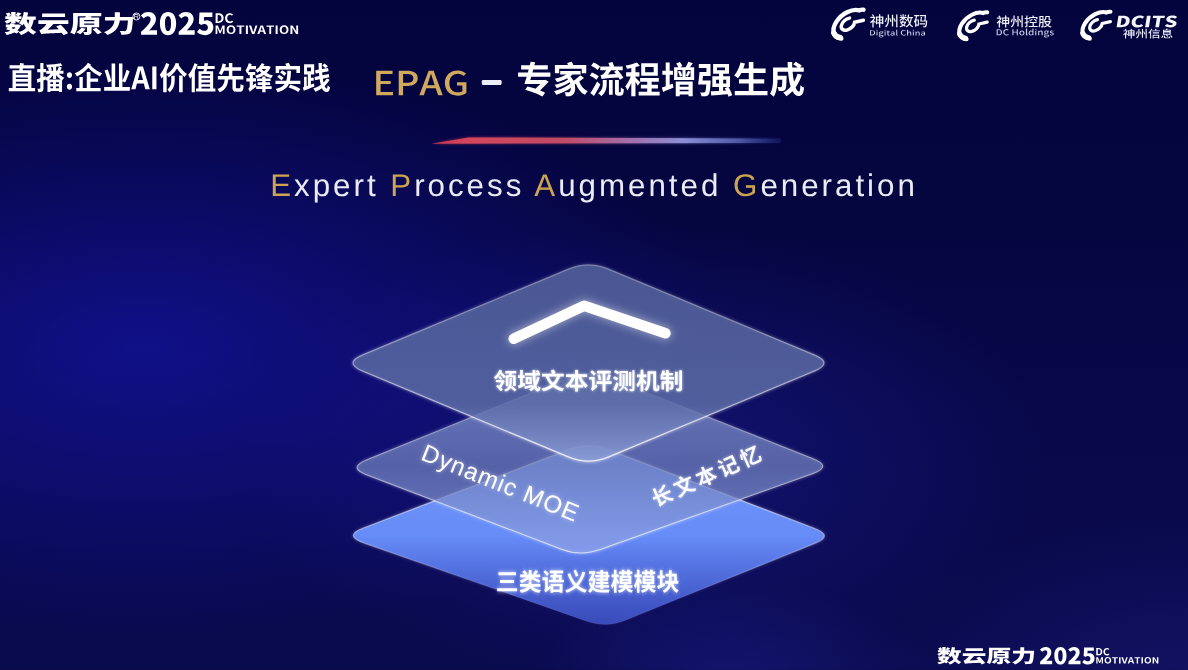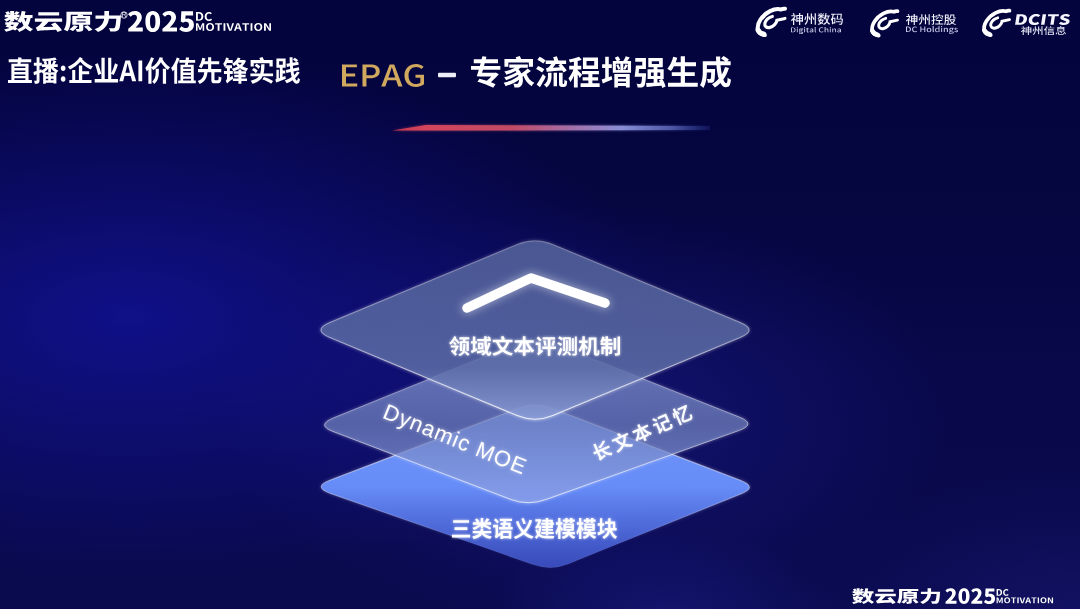--- a/index.html
+++ b/index.html
@@ -115,13 +115,14 @@
 <path d="M6.1 -4.8H7.5V-3.4H6.1ZM6.1 -5.8V-7.3H7.5V-5.8ZM10.1 -4.8V-3.4H8.6V-4.8ZM10.1 -5.8H8.6V-7.3H10.1ZM7.5 -10.1V-8.3H5.1V-1.8H6.1V-2.4H7.5V1H8.6V-2.4H10.1V-1.9H11.2V-8.3H8.6V-10.1ZM1.8 -9.6C2.1 -9.2 2.5 -8.5 2.8 -8.1H0.6V-7.1H3.4C2.7 -5.7 1.5 -4.3 0.3 -3.6C0.5 -3.4 0.7 -2.8 0.7 -2.5C1.2 -2.8 1.7 -3.2 2.1 -3.7V1H3.2V-4C3.6 -3.5 4 -3 4.2 -2.6L4.9 -3.6C4.7 -3.8 3.8 -4.7 3.4 -5.1C3.9 -5.9 4.4 -6.8 4.7 -7.7L4.2 -8.1L4 -8.1H2.9L3.7 -8.6C3.5 -9 3 -9.7 2.6 -10.1Z M14.8 -9.9V-6.2C14.8 -4 14.6 -1.6 12.6 0.1C12.9 0.3 13.2 0.7 13.4 1C15.6 -1 15.9 -3.7 15.9 -6.2V-9.9ZM18.2 -9.7V0.2H19.3V-9.7ZM21.7 -10V0.9H22.8V-10ZM13.3 -7.2C13.2 -6.1 12.8 -4.8 12.3 -3.9L13.3 -3.5C13.8 -4.4 14.1 -5.8 14.3 -6.9ZM16 -6.6C16.4 -5.6 16.8 -4.3 16.9 -3.5L17.9 -3.9C17.7 -4.7 17.3 -6 16.9 -7ZM19.4 -6.6C19.9 -5.7 20.4 -4.4 20.6 -3.6L21.5 -4.1C21.3 -4.9 20.8 -6.1 20.2 -7.1Z M28.6 -6.4V-5.5H34.5V-6.4ZM28.6 -4.7V-3.8H34.5V-4.7ZM28.4 -2.9V1H29.4V0.6H33.6V1H34.7V-2.9ZM29.4 -0.3V-2H33.6V-0.3ZM30.5 -9.8C30.8 -9.3 31.1 -8.6 31.3 -8.2H27.7V-7.3H35.4V-8.2H31.5L32.3 -8.6C32.2 -9 31.8 -9.6 31.5 -10.1ZM27 -10.1C26.4 -8.3 25.4 -6.6 24.3 -5.4C24.5 -5.2 24.8 -4.6 24.9 -4.3C25.3 -4.7 25.6 -5.2 26 -5.7V1H27V-7.5C27.4 -8.2 27.7 -9 28 -9.8Z M39.3 -6.5H44.6V-5.7H39.3ZM39.3 -4.9H44.6V-4.1H39.3ZM39.3 -8.1H44.6V-7.4H39.3ZM39.1 -2.4V-0.6C39.1 0.5 39.5 0.8 41 0.8C41.3 0.8 43.2 0.8 43.6 0.8C44.8 0.8 45.2 0.4 45.3 -1.2C45 -1.2 44.5 -1.4 44.3 -1.6C44.2 -0.4 44.1 -0.2 43.5 -0.2C43 -0.2 41.4 -0.2 41.1 -0.2C40.4 -0.2 40.2 -0.3 40.2 -0.6V-2.4ZM45 -2.3C45.6 -1.5 46.1 -0.5 46.3 0.2L47.4 -0.3C47.2 -1 46.6 -2 46.1 -2.7ZM37.7 -2.5C37.4 -1.8 36.9 -0.7 36.5 -0.1L37.5 0.4C37.9 -0.3 38.4 -1.3 38.7 -2.1ZM41 -2.9C41.6 -2.3 42.3 -1.5 42.5 -1L43.5 -1.5C43.2 -2 42.6 -2.7 42 -3.2H45.7V-9H42.3C42.4 -9.3 42.6 -9.7 42.8 -10.1L41.4 -10.3C41.4 -9.9 41.2 -9.4 41.1 -9H38.3V-3.2H41.7Z" transform="matrix(0.9552 0 0 0.7962 1020.71 34.17)" fill="#e8eaf8"></path>
 <path d="M0.9 0H2.6C4.6 0 5.8 -1.2 5.8 -3.3C5.8 -5.5 4.6 -6.6 2.6 -6.6H0.9ZM1.9 -0.9V-5.8H2.5C3.9 -5.8 4.7 -5 4.7 -3.3C4.7 -1.7 3.9 -0.9 2.5 -0.9Z M7.1 0H8.1V-5H7.1ZM7.6 -5.9C8 -5.9 8.2 -6.1 8.2 -6.5C8.2 -6.9 8 -7.1 7.6 -7.1C7.2 -7.1 6.9 -6.9 6.9 -6.5C6.9 -6.1 7.2 -5.9 7.6 -5.9Z M11.4 2.2C13 2.2 13.9 1.4 13.9 0.5C13.9 -0.4 13.3 -0.7 12.2 -0.7H11.3C10.6 -0.7 10.4 -0.9 10.4 -1.2C10.4 -1.4 10.5 -1.6 10.7 -1.7C10.9 -1.6 11.2 -1.6 11.4 -1.6C12.4 -1.6 13.2 -2.2 13.2 -3.3C13.2 -3.6 13.1 -4 12.9 -4.2H13.9V-5H12.1C11.9 -5 11.7 -5.1 11.4 -5.1C10.4 -5.1 9.5 -4.4 9.5 -3.3C9.5 -2.7 9.8 -2.2 10.1 -2V-1.9C9.8 -1.8 9.6 -1.4 9.6 -1C9.6 -0.6 9.8 -0.4 10 -0.2V-0.2C9.6 0.1 9.3 0.5 9.3 0.9C9.3 1.8 10.2 2.2 11.4 2.2ZM11.4 -2.2C10.9 -2.2 10.5 -2.6 10.5 -3.3C10.5 -4 10.9 -4.3 11.4 -4.3C11.9 -4.3 12.3 -4 12.3 -3.3C12.3 -2.6 11.9 -2.2 11.4 -2.2ZM11.5 1.5C10.7 1.5 10.2 1.2 10.2 0.8C10.2 0.5 10.3 0.3 10.6 0C10.8 0.1 11 0.1 11.3 0.1H12C12.6 0.1 12.9 0.2 12.9 0.7C12.9 1.1 12.4 1.5 11.5 1.5Z M14.9 0H15.9V-5H14.9ZM15.4 -5.9C15.8 -5.9 16 -6.1 16 -6.5C16 -6.9 15.8 -7.1 15.4 -7.1C15 -7.1 14.7 -6.9 14.7 -6.5C14.7 -6.1 15 -5.9 15.4 -5.9Z M19.1 0.1C19.5 0.1 19.8 0 20.1 -0.1L19.9 -0.8C19.8 -0.8 19.5 -0.7 19.4 -0.7C18.9 -0.7 18.7 -1 18.7 -1.6V-4.1H19.9V-5H18.7V-6.3H17.8L17.7 -5L16.9 -4.9V-4.1H17.6V-1.6C17.6 -0.6 18 0.1 19.1 0.1Z M22.2 0.1C22.8 0.1 23.3 -0.2 23.8 -0.6H23.8L23.9 0H24.7V-3C24.7 -4.3 24.2 -5.1 22.9 -5.1C22.1 -5.1 21.4 -4.8 20.9 -4.4L21.3 -3.7C21.7 -4 22.2 -4.2 22.8 -4.2C23.5 -4.2 23.7 -3.7 23.7 -3.2C21.6 -2.9 20.7 -2.4 20.7 -1.3C20.7 -0.4 21.3 0.1 22.2 0.1ZM22.5 -0.7C22.1 -0.7 21.7 -0.9 21.7 -1.4C21.7 -1.9 22.2 -2.3 23.7 -2.5V-1.3C23.3 -0.9 22.9 -0.7 22.5 -0.7Z M27.2 0.1C27.5 0.1 27.7 0.1 27.8 0L27.7 -0.8C27.6 -0.7 27.5 -0.7 27.5 -0.7C27.4 -0.7 27.2 -0.8 27.2 -1.1V-7.2H26.2V-1.2C26.2 -0.4 26.5 0.1 27.2 0.1Z M33.6 0.1C34.4 0.1 35.1 -0.2 35.6 -0.8L35.1 -1.5C34.7 -1.1 34.2 -0.8 33.6 -0.8C32.5 -0.8 31.7 -1.8 31.7 -3.3C31.7 -4.9 32.5 -5.8 33.7 -5.8C34.2 -5.8 34.6 -5.6 34.9 -5.2L35.5 -5.9C35.1 -6.4 34.5 -6.7 33.6 -6.7C31.9 -6.7 30.6 -5.5 30.6 -3.3C30.6 -1.1 31.9 0.1 33.6 0.1Z M36.7 0H37.8V-3.5C38.2 -4 38.5 -4.2 39 -4.2C39.5 -4.2 39.8 -3.8 39.8 -3V0H40.8V-3.1C40.8 -4.4 40.4 -5.1 39.3 -5.1C38.6 -5.1 38.1 -4.7 37.7 -4.3L37.8 -5.3V-7.2H36.7Z M42.3 0H43.3V-5H42.3ZM42.8 -5.9C43.2 -5.9 43.5 -6.1 43.5 -6.5C43.5 -6.9 43.2 -7.1 42.8 -7.1C42.4 -7.1 42.2 -6.9 42.2 -6.5C42.2 -6.1 42.4 -5.9 42.8 -5.9Z M44.9 0H45.9V-3.5C46.4 -4 46.7 -4.2 47.1 -4.2C47.7 -4.2 48 -3.8 48 -3V0H49V-3.1C49 -4.4 48.5 -5.1 47.5 -5.1C46.8 -5.1 46.3 -4.7 45.9 -4.3H45.8L45.7 -5H44.9Z M51.7 0.1C52.3 0.1 52.8 -0.2 53.3 -0.6H53.3L53.4 0H54.2V-3C54.2 -4.3 53.7 -5.1 52.4 -5.1C51.6 -5.1 50.9 -4.8 50.4 -4.4L50.8 -3.7C51.2 -4 51.7 -4.2 52.2 -4.2C53 -4.2 53.2 -3.7 53.2 -3.2C51.1 -2.9 50.2 -2.4 50.2 -1.3C50.2 -0.4 50.8 0.1 51.7 0.1ZM52 -0.7C51.6 -0.7 51.2 -0.9 51.2 -1.4C51.2 -1.9 51.7 -2.3 53.2 -2.5V-1.3C52.8 -0.9 52.4 -0.7 52 -0.7Z" transform="matrix(0.9372 0 0 0.7450 790.18 32.34)" fill="#c9cde8"></path>
 <path d="M0.9 0H2.6C4.6 0 5.8 -1.2 5.8 -3.3C5.8 -5.5 4.6 -6.6 2.6 -6.6H0.9ZM1.9 -0.9V-5.8H2.5C3.9 -5.8 4.7 -5 4.7 -3.3C4.7 -1.7 3.9 -0.9 2.5 -0.9Z M9.7 0.1C10.6 0.1 11.3 -0.2 11.8 -0.8L11.2 -1.5C10.9 -1.1 10.4 -0.8 9.8 -0.8C8.6 -0.8 7.9 -1.8 7.9 -3.3C7.9 -4.9 8.7 -5.8 9.8 -5.8C10.3 -5.8 10.8 -5.6 11.1 -5.2L11.7 -5.9C11.3 -6.4 10.6 -6.7 9.8 -6.7C8.1 -6.7 6.8 -5.5 6.8 -3.3C6.8 -1.1 8.1 0.1 9.7 0.1Z M15 0H16V-3H18.9V0H19.9V-6.6H18.9V-3.9H16V-6.6H15Z M23.6 0.1C24.8 0.1 25.9 -0.8 25.9 -2.5C25.9 -4.1 24.8 -5.1 23.6 -5.1C22.3 -5.1 21.2 -4.1 21.2 -2.5C21.2 -0.8 22.3 0.1 23.6 0.1ZM23.6 -0.7C22.8 -0.7 22.3 -1.4 22.3 -2.5C22.3 -3.5 22.8 -4.2 23.6 -4.2C24.3 -4.2 24.8 -3.5 24.8 -2.5C24.8 -1.4 24.3 -0.7 23.6 -0.7Z M28.1 0.1C28.4 0.1 28.6 0.1 28.7 0L28.6 -0.8C28.5 -0.7 28.4 -0.7 28.4 -0.7C28.3 -0.7 28.2 -0.8 28.2 -1.1V-7.2H27.1V-1.2C27.1 -0.4 27.4 0.1 28.1 0.1Z M31.5 0.1C32.1 0.1 32.6 -0.2 32.9 -0.6H33L33.1 0H33.9V-7.2H32.9V-5.3L32.9 -4.5C32.5 -4.9 32.2 -5.1 31.6 -5.1C30.5 -5.1 29.5 -4.1 29.5 -2.5C29.5 -0.8 30.3 0.1 31.5 0.1ZM31.8 -0.7C31 -0.7 30.5 -1.4 30.5 -2.5C30.5 -3.6 31.1 -4.2 31.8 -4.2C32.2 -4.2 32.5 -4.1 32.9 -3.8V-1.3C32.5 -0.9 32.2 -0.7 31.8 -0.7Z M35.5 0H36.5V-5H35.5ZM36 -5.9C36.4 -5.9 36.6 -6.1 36.6 -6.5C36.6 -6.9 36.4 -7.1 36 -7.1C35.6 -7.1 35.3 -6.9 35.3 -6.5C35.3 -6.1 35.6 -5.9 36 -5.9Z M38.1 0H39.1V-3.5C39.5 -4 39.8 -4.2 40.3 -4.2C40.9 -4.2 41.1 -3.8 41.1 -3V0H42.2V-3.1C42.2 -4.4 41.7 -5.1 40.7 -5.1C40 -5.1 39.5 -4.7 39 -4.3H39L38.9 -5H38.1Z M45.4 2.2C47 2.2 48 1.4 48 0.5C48 -0.4 47.3 -0.7 46.2 -0.7H45.3C44.6 -0.7 44.4 -0.9 44.4 -1.2C44.4 -1.4 44.6 -1.6 44.7 -1.7C44.9 -1.6 45.2 -1.6 45.4 -1.6C46.4 -1.6 47.3 -2.2 47.3 -3.3C47.3 -3.6 47.1 -4 46.9 -4.2H47.9V-5H46.1C45.9 -5 45.7 -5.1 45.4 -5.1C44.4 -5.1 43.5 -4.4 43.5 -3.3C43.5 -2.7 43.8 -2.2 44.1 -2V-1.9C43.9 -1.8 43.6 -1.4 43.6 -1C43.6 -0.6 43.8 -0.4 44 -0.2V-0.2C43.6 0.1 43.3 0.5 43.3 0.9C43.3 1.8 44.2 2.2 45.4 2.2ZM45.4 -2.2C44.9 -2.2 44.5 -2.6 44.5 -3.3C44.5 -4 44.9 -4.3 45.4 -4.3C45.9 -4.3 46.3 -4 46.3 -3.3C46.3 -2.6 45.9 -2.2 45.4 -2.2ZM45.5 1.5C44.7 1.5 44.2 1.2 44.2 0.8C44.2 0.5 44.3 0.3 44.6 0C44.8 0.1 45.1 0.1 45.3 0.1H46C46.6 0.1 47 0.2 47 0.7C47 1.1 46.4 1.5 45.5 1.5Z M50.2 0.1C51.4 0.1 52.1 -0.6 52.1 -1.4C52.1 -2.3 51.3 -2.6 50.7 -2.9C50.1 -3.1 49.6 -3.3 49.6 -3.7C49.6 -4 49.9 -4.3 50.4 -4.3C50.8 -4.3 51.2 -4.1 51.5 -3.9L52 -4.5C51.6 -4.8 51.1 -5.1 50.4 -5.1C49.3 -5.1 48.6 -4.5 48.6 -3.6C48.6 -2.8 49.4 -2.4 50 -2.2C50.6 -2 51.1 -1.8 51.1 -1.3C51.1 -1 50.8 -0.7 50.2 -0.7C49.7 -0.7 49.3 -0.9 48.9 -1.2L48.4 -0.6C48.8 -0.2 49.5 0.1 50.2 0.1Z" transform="matrix(1.0151 0 0 0.8514 905.11 32.11)" fill="#c9cde8"></path>
 <g transform="translate(849,580) scale(0.753)">
         <path d="M9.5 -6.1C9.1 -5.4 8.6 -4.8 8.1 -4.2L6.3 -5L6.9 -6.1ZM1.7 -3.9C2.9 -3.4 4.1 -2.8 5.4 -2.1C3.9 -1.3 2.3 -0.7 0.5 -0.4C1.1 0.4 1.9 1.7 2.2 2.6C4.6 1.9 6.7 1 8.5 -0.3C9.2 0.2 9.9 0.6 10.4 1L12.7 -1.5L11 -2.6C12.3 -4.2 13.3 -6.2 14 -8.6L11.9 -9.3L11.3 -9.2H8.5L8.8 -10.1L5.4 -10.7L4.8 -9.2H1.5V-6.1H3.1C2.6 -5.3 2.2 -4.5 1.7 -3.9ZM1.5 -21.6C2.1 -20.6 2.6 -19.4 2.8 -18.4H1.1V-15.4H4.4C3.2 -14.3 1.7 -13.4 0.4 -12.9C1.1 -12.2 1.9 -10.9 2.3 -10C3.5 -10.7 4.8 -11.6 5.9 -12.7V-10.7H9.5V-13.2C10.3 -12.5 11.2 -11.8 11.7 -11.3L13.7 -13.9C13.3 -14.2 12.3 -14.8 11.2 -15.4H14.4V-18.4H12C12.7 -19.2 13.5 -20.4 14.4 -21.6L11.2 -22.9C10.8 -21.9 10.1 -20.5 9.5 -19.6V-23.1H5.9V-18.4H3.5L5.9 -19.5C5.6 -20.4 5 -21.8 4.3 -22.8ZM12 -18.4H9.5V-19.5ZM16.3 -23.1C15.7 -18.2 14.5 -13.5 12.3 -10.7C13.1 -10.2 14.5 -8.9 15.1 -8.2C15.5 -8.8 15.9 -9.4 16.3 -10.1C16.7 -8.4 17.3 -6.7 18 -5.2C16.6 -3.2 14.7 -1.6 12.1 -0.5C12.7 0.3 13.7 1.9 14.1 2.7C16.5 1.5 18.4 0 19.9 -1.8C21 -0.2 22.4 1.2 24.1 2.3C24.7 1.4 25.8 -0.1 26.7 -0.8C24.8 -1.8 23.2 -3.4 22 -5.3C23.2 -7.9 23.9 -11 24.4 -14.6H26.1V-18.3H19.1C19.4 -19.7 19.6 -21.1 19.8 -22.6ZM20.8 -14.6C20.6 -12.8 20.3 -11.2 19.9 -9.7C19.4 -11.3 18.9 -12.9 18.6 -14.6Z M31.3 -21.5V-17.5H50.1V-21.5ZM30.5 1.6C32.2 1 34.3 0.9 47.3 0C47.9 1 48.4 2 48.7 2.8L52.6 0.5C51.2 -2.1 48.7 -5.9 46.5 -8.8L42.8 -6.9C43.5 -6 44.2 -4.9 45 -3.8L35.8 -3.3C37.4 -5.3 39.1 -7.5 40.6 -9.9H52.8V-14H28.2V-9.9H34.9C33.5 -7.3 32 -5.2 31.3 -4.5C30.4 -3.5 29.9 -3 29 -2.8C29.5 -1.5 30.3 0.7 30.5 1.6Z M65.8 -10.2H74.1V-8.9H65.8ZM65.8 -14.2H74.1V-12.9H65.8ZM72.6 -3.9C74 -2.2 76 0.3 76.8 1.8L80.2 -0.1C79.2 -1.6 77.1 -3.9 75.8 -5.6ZM63.5 -5.5C62.5 -3.8 60.8 -1.7 59.3 -0.4C60.3 0.1 61.9 1.1 62.6 1.7C64 0.2 65.9 -2.2 67.1 -4.3ZM62 -17.1V-6H68.1V-1.2C68.1 -0.9 68 -0.9 67.6 -0.9C67.3 -0.9 66 -0.9 65 -0.9C65.4 0.1 65.9 1.5 66.1 2.6C67.9 2.6 69.3 2.5 70.5 2C71.6 1.5 71.9 0.5 71.9 -1.1V-6H78.1V-17.1H71.3L72 -18.1L68.4 -18.5H79.8V-22.1H56.7V-14.1C56.7 -9.9 56.5 -4 54.4 0C55.4 0.4 57.1 1.4 57.8 1.9C60.2 -2.4 60.6 -9.5 60.6 -14.1V-18.5H67.2C67 -18.1 66.8 -17.6 66.6 -17.1Z M90.9 -23V-17.6H82.9V-13.6H90.7C90.3 -9 88.4 -3.7 82 -0.5C83 0.2 84.5 1.8 85.1 2.7C92.6 -1.3 94.5 -8 95 -13.6H101.7C101.3 -6.3 100.8 -2.9 100 -2.1C99.6 -1.8 99.3 -1.7 98.8 -1.7C98 -1.7 96.5 -1.7 94.9 -1.8C95.6 -0.7 96.2 1.1 96.2 2.3C97.8 2.3 99.5 2.3 100.6 2.1C101.8 1.9 102.7 1.6 103.6 0.4C104.8 -1.1 105.3 -5.2 105.8 -15.8C105.9 -16.3 105.9 -17.6 105.9 -17.6H95.1V-23Z" transform="matrix(1.1083 0 0 0.8102 3.61 29.73)" fill="#ffffff"></path>
         <path d="M1.2 0H16.2V-4.4H12.2C11.3 -4.4 9.8 -4.2 8.7 -4.1C12 -7.4 15.2 -11.5 15.2 -15.2C15.2 -19.3 12.3 -22 8.1 -22C5 -22 3.1 -20.9 1 -18.6L3.8 -15.9C4.8 -17 5.9 -18 7.4 -18C9.2 -18 10.2 -16.9 10.2 -14.9C10.2 -11.8 6.6 -7.9 1.2 -3Z M26.5 0.4C31.1 0.4 34.1 -3.5 34.1 -10.9C34.1 -18.3 31.1 -22 26.5 -22C22 -22 18.9 -18.3 18.9 -10.9C18.9 -3.5 22 0.4 26.5 0.4ZM26.5 -3.6C25 -3.6 23.7 -5 23.7 -10.9C23.7 -16.8 25 -18 26.5 -18C28 -18 29.3 -16.8 29.3 -10.9C29.3 -5 28 -3.6 26.5 -3.6Z M36.5 0H51.5V-4.4H47.6C46.6 -4.4 45.1 -4.2 44 -4.1C47.3 -7.4 50.5 -11.5 50.5 -15.2C50.5 -19.3 47.6 -22 43.4 -22C40.4 -22 38.4 -20.9 36.3 -18.6L39.1 -15.9C40.1 -17 41.3 -18 42.7 -18C44.5 -18 45.6 -16.9 45.6 -14.9C45.6 -11.8 41.9 -7.9 36.5 -3Z M61.2 0.4C65.4 0.4 69 -2.4 69 -7.2C69 -11.9 66 -14.1 62.3 -14.1C61.5 -14.1 60.9 -13.9 60.1 -13.6L60.4 -17.3H68.1V-21.6H56L55.4 -10.9L57.7 -9.4C59 -10.2 59.5 -10.5 60.7 -10.5C62.6 -10.5 63.9 -9.3 63.9 -7.1C63.9 -4.9 62.6 -3.8 60.5 -3.8C58.8 -3.8 57.3 -4.7 56.1 -5.8L53.7 -2.6C55.4 -0.9 57.8 0.4 61.2 0.4Z" transform="matrix(0.9693 0 0 0.9380 127.07 31.62)" fill="#ffffff"></path>
         <path d="M1 0H3.3C5.7 0 7.3 -1.4 7.3 -4.1C7.3 -6.9 5.7 -8.2 3.2 -8.2H1ZM2.6 -1.3V-6.8H3.1C4.7 -6.8 5.6 -6.1 5.6 -4.1C5.6 -2.1 4.7 -1.3 3.1 -1.3Z M12.2 0.2C13.2 0.2 14.1 -0.3 14.8 -1L13.9 -2.1C13.5 -1.6 12.9 -1.3 12.2 -1.3C10.9 -1.3 10.1 -2.3 10.1 -4.1C10.1 -5.8 11 -6.9 12.3 -6.9C12.9 -6.9 13.4 -6.6 13.8 -6.2L14.6 -7.2C14.1 -7.8 13.3 -8.3 12.2 -8.3C10.2 -8.3 8.4 -6.7 8.4 -4C8.4 -1.3 10.1 0.2 12.2 0.2Z" transform="matrix(1.1618 0 0 1.0653 194.84 20.84)" fill="#ffffff"></path>
         <path d="M0.9 0H2.2V-3.1C2.2 -3.8 2.1 -4.8 2 -5.5H2.1L2.7 -3.8L3.8 -0.7H4.7L5.8 -3.8L6.4 -5.5H6.5C6.4 -4.8 6.3 -3.8 6.3 -3.1V0H7.6V-7.4H6L4.8 -3.9C4.6 -3.5 4.5 -3 4.3 -2.5H4.3C4.1 -3 4 -3.5 3.8 -3.9L2.6 -7.4H0.9Z M12.4 0.1C14.3 0.1 15.7 -1.3 15.7 -3.7C15.7 -6.1 14.3 -7.5 12.4 -7.5C10.4 -7.5 9.1 -6.1 9.1 -3.7C9.1 -1.3 10.4 0.1 12.4 0.1ZM12.4 -1.1C11.3 -1.1 10.6 -2.2 10.6 -3.7C10.6 -5.3 11.3 -6.3 12.4 -6.3C13.5 -6.3 14.2 -5.3 14.2 -3.7C14.2 -2.2 13.5 -1.1 12.4 -1.1Z M18.6 0H20.1V-6.2H22.2V-7.4H16.5V-6.2H18.6Z M23.4 0H24.9V-7.4H23.4Z M28 0H29.8L32 -7.4H30.5L29.6 -3.8C29.3 -3 29.2 -2.2 28.9 -1.4H28.9C28.7 -2.2 28.5 -3 28.3 -3.8L27.3 -7.4H25.7Z M31.9 0H33.4L34 -1.9H36.3L36.9 0H38.4L36.1 -7.4H34.3ZM34.3 -3.1 34.5 -3.9C34.7 -4.6 34.9 -5.5 35.1 -6.3H35.2C35.4 -5.5 35.6 -4.6 35.8 -3.9L36 -3.1Z M40.8 0H42.2V-6.2H44.3V-7.4H38.7V-6.2H40.8Z M45.5 0H47V-7.4H45.5Z M51.8 0.1C53.7 0.1 55.1 -1.3 55.1 -3.7C55.1 -6.1 53.7 -7.5 51.8 -7.5C49.8 -7.5 48.5 -6.1 48.5 -3.7C48.5 -1.3 49.8 0.1 51.8 0.1ZM51.8 -1.1C50.7 -1.1 50 -2.2 50 -3.7C50 -5.3 50.7 -6.3 51.8 -6.3C52.9 -6.3 53.6 -5.3 53.6 -3.7C53.6 -2.2 52.9 -1.1 51.8 -1.1Z M56.5 0H58V-3C58 -3.8 57.8 -4.8 57.8 -5.5H57.8L58.6 -4L60.7 0H62.2V-7.4H60.8V-4.5C60.8 -3.6 60.9 -2.6 61 -1.9H61L60.2 -3.5L58.1 -7.4H56.5Z" transform="matrix(1.2237 0 0 1.0417 194.89 30.85)" fill="#ffffff"></path>
       </g>
 </svg>
+<div class="eng"><b>E</b>xpert <b>P</b>rocess <b>A</b>ugmented <b>G</b>eneration</div>
 <div class="dyn">Dynamic MOE</div>
 </div>
 </body></html>

